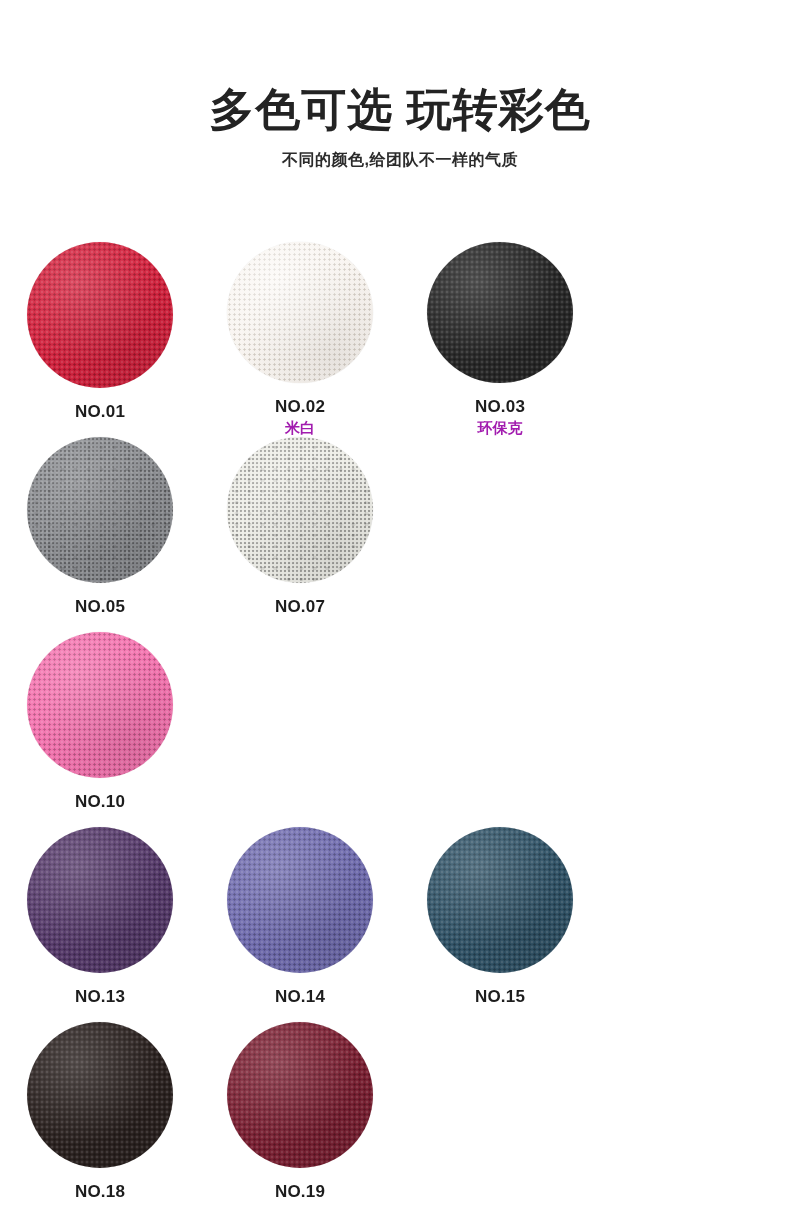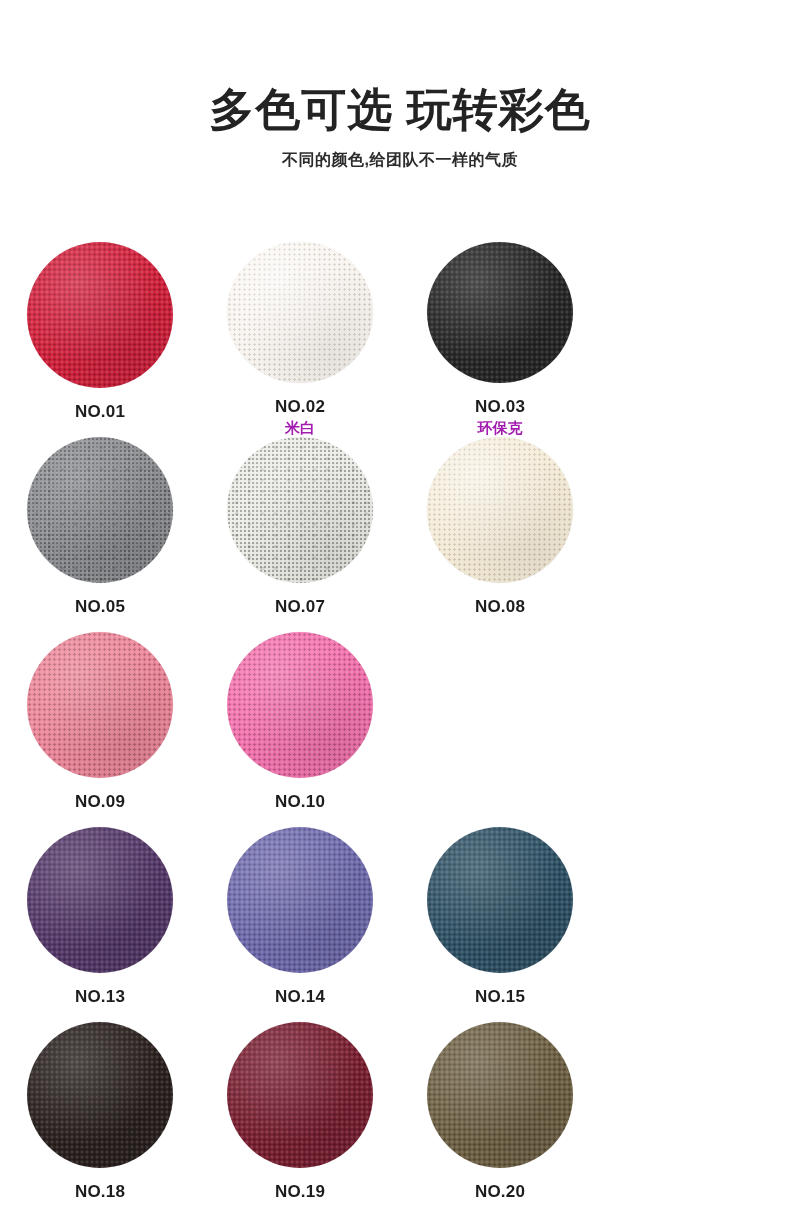--- a/index.html
+++ b/index.html
@@ -219,46 +219,22 @@
             <div class="swatch heather" style="background: rgb(238, 238, 232);">
               <div class="weave"></div>
               <div class="weave2"></div>
               <div class="sheen"></div>
             </div>
           </div>
           <div class="labels">
             <span class="code">NO.07</span>
           </div>
         </div>
-        <div class="cell">
-          <div class="swatch-wrap">
-            <div class="swatch light" style="background: rgb(244, 234, 214);">
-              <div class="weave"></div>
-              <div class="weave2"></div>
-              <div class="sheen"></div>
-            </div>
-          </div>
-          <div class="labels">
-            <span class="code">NO.08</span>
-          </div>
-        </div>
-      </div>
-      <div class="grid-row">
-        <div class="cell">
-          <div class="swatch-wrap">
-            <div class="swatch" style="background: rgb(236, 134, 153);">
-              <div class="weave"></div>
-              <div class="weave2"></div>
-              <div class="sheen"></div>
-            </div>
-          </div>
-          <div class="labels">
-            <span class="code">NO.09</span>
-          </div>
-        </div>
+      </div>
+      <div class="grid-row">
         <div class="cell">
           <div class="swatch-wrap">
             <div class="swatch" style="background: rgb(244, 114, 174);">
               <div class="weave"></div>
               <div class="weave2"></div>
               <div class="sheen"></div>
             </div>
           </div>
           <div class="labels">
             <span class="code">NO.10</span>
@@ -321,28 +297,16 @@
             <div class="swatch" style="background: rgb(122, 31, 50);">
               <div class="weave"></div>
               <div class="weave2"></div>
               <div class="sheen"></div>
             </div>
           </div>
           <div class="labels">
             <span class="code">NO.19</span>
           </div>
         </div>
-        <div class="cell">
-          <div class="swatch-wrap">
-            <div class="swatch" style="background: rgb(111, 97, 69);">
-              <div class="weave"></div>
-              <div class="weave2"></div>
-              <div class="sheen"></div>
-            </div>
-          </div>
-          <div class="labels">
-            <span class="code">NO.20</span>
-          </div>
-        </div>
       </div>
     </div>
 
 </div>
 
 </body></html>

